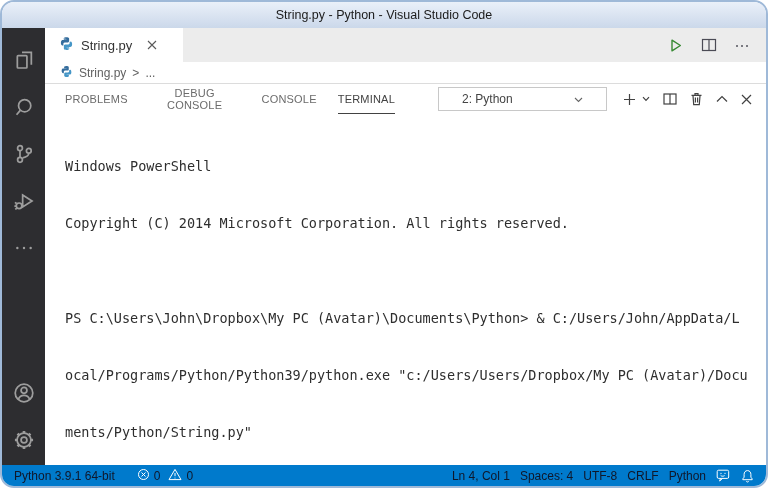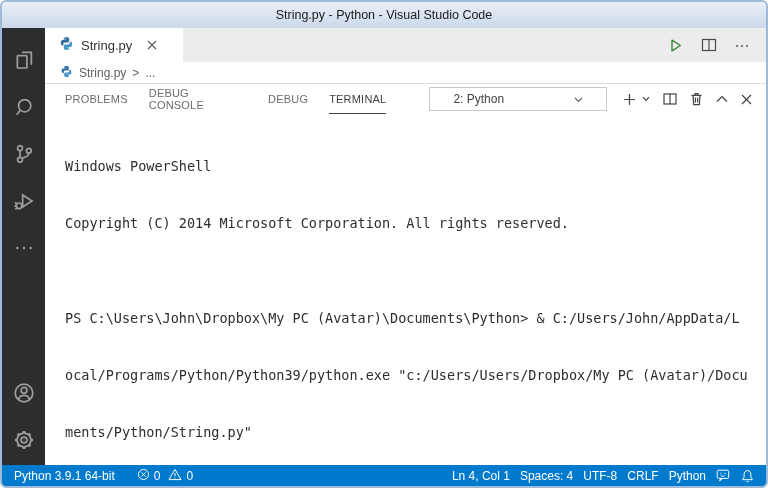--- a/index.html
+++ b/index.html
@@ -1,21 +1,21 @@
 <!DOCTYPE html>
 <html><head>
 <meta charset="utf-8">
 <style>
   * { margin:0; padding:0; box-sizing:border-box; }
   html,body { background:#fff; }
   body { font-family:"Liberation Sans", sans-serif; width:768px; height:488px; }
 
   .window {
     width:768px; height:488px;
-    border:2px solid #9fb9d8; border-radius:6px;
+    border:2px solid #9fb9d8; border-radius:14px;
     overflow:hidden; display:flex; flex-direction:column;
     background:#fff;
   }
 
   
   .titlebar {
     height:26px; flex:0 0 26px;
     background:linear-gradient(#eaf0f9, #cbd8ea);
     display:flex; align-items:center; justify-content:center;
     font-size:12.5px; color:#1b1b1b;
@@ -52,42 +52,42 @@
     padding-left:15px; font-size:12px; color:#616161;
   }
 
   
   .editor { flex:1 1 auto; position:relative; background:#fff; overflow:hidden;
             font-family:"DejaVu Sans Mono","Liberation Mono",monospace; font-size:15px; }
   .scrollstrip { position:absolute; top:0; right:0; bottom:0; width:13px; border-left:1px solid #e3e3e3; background:#fff; }
 
   
   .panel { flex:0 0 186px; border-top:1px solid #dcdcdc; display:flex; flex-direction:column; background:#fff; }
-  .panel-header { height:30px; flex:0 0 30px; display:flex; align-items:center; padding:0 14px 0 20px; }
+  .panel-header { height:30px; flex:0 0 30px; display:flex; align-items:center; padding:0 14px 0 20px;text-align:center; }
   .ptab { font-size:11px; color:#6b6b6b; letter-spacing:.2px; margin-right:21px; cursor:pointer;
           height:30px; display:flex; align-items:center; border-bottom:1px solid transparent; }
   .ptab.active { color:#424242; border-bottom:1px solid #424242; }
   .terminal-picker {
     margin-left:22px; width:178px; height:24px; border:1px solid #c8c8c8; background:#fff;
     display:flex; align-items:center; justify-content:space-between;
     padding:0 23px; font-size:12px; color:#444; cursor:pointer;
   }
   .panel-actions { margin-left:16px; display:flex; align-items:center; gap:13px; }
   .panel-actions .pact { display:flex; align-items:center; cursor:pointer; }
   .panel-actions svg { stroke:#424242; fill:none; stroke-width:1.2; }
 
   .terminal {
     flex:1 1 auto; padding:5px 0 0 20px; overflow:hidden;
     font-family:"DejaVu Sans Mono","Liberation Mono",monospace;
     font-size:13.5px; line-height:19px; color:#2e2e2e; white-space:pre;
   }
 
   
   .statusbar {
-    height:21px; flex:0 0 21px; background:#007acc; color:#ffffff;
+    height:21px; flex:0 0 21px; background:#007acc; color:#0f172a;
     display:flex; align-items:center; font-size:12px; padding:0 12px;
   }
   .sb-item { display:flex; align-items:center; gap:4px; cursor:pointer; }
   .sb-left { display:flex; align-items:center; gap:8px; }
   .sb-left .sb-item:first-child { margin-right:14px; }
   .sb-right { margin-left:auto; display:flex; align-items:center; gap:10px; }
   .statusbar svg { stroke:#fff; fill:none; stroke-width:1; }
 </style>
 </head>
 <body>
@@ -223,21 +223,21 @@
 
         <div class="scrollstrip">
           
         </div>
       </div>
 
       <div class="panel">
         <div class="panel-header">
           <span class="ptab">PROBLEMS</span>
           <span class="ptab">DEBUG CONSOLE</span>
-          <span class="ptab">DEBUG</span>
+          <span class="ptab">CONSOLE</span>
           <span class="ptab active">TERMINAL</span>
 
           <div class="terminal-picker">
             <span>2: Python</span>
             <span>
               <svg width="9" height="6" viewBox="0 0 9 6">
                   <path d="M1 1l3.5 3.5L8 1" stroke="#666" fill="none" stroke-width="1.1"></path>
                 </svg>
             </span>
           </div>

